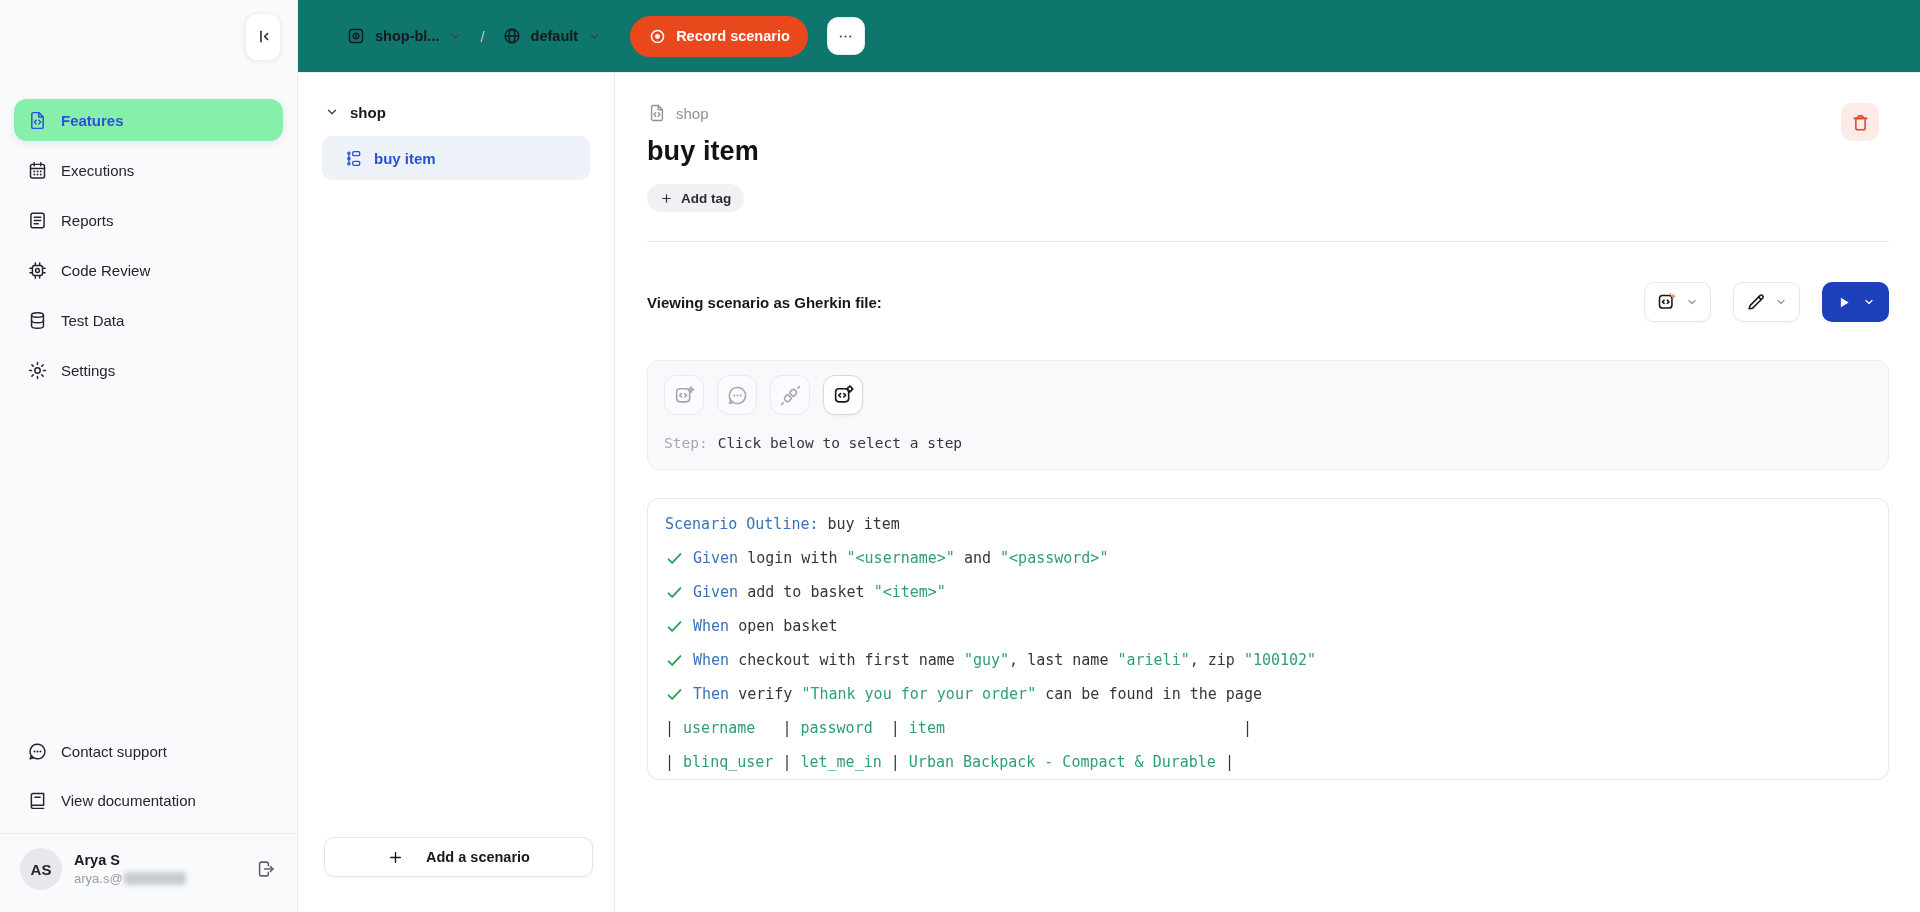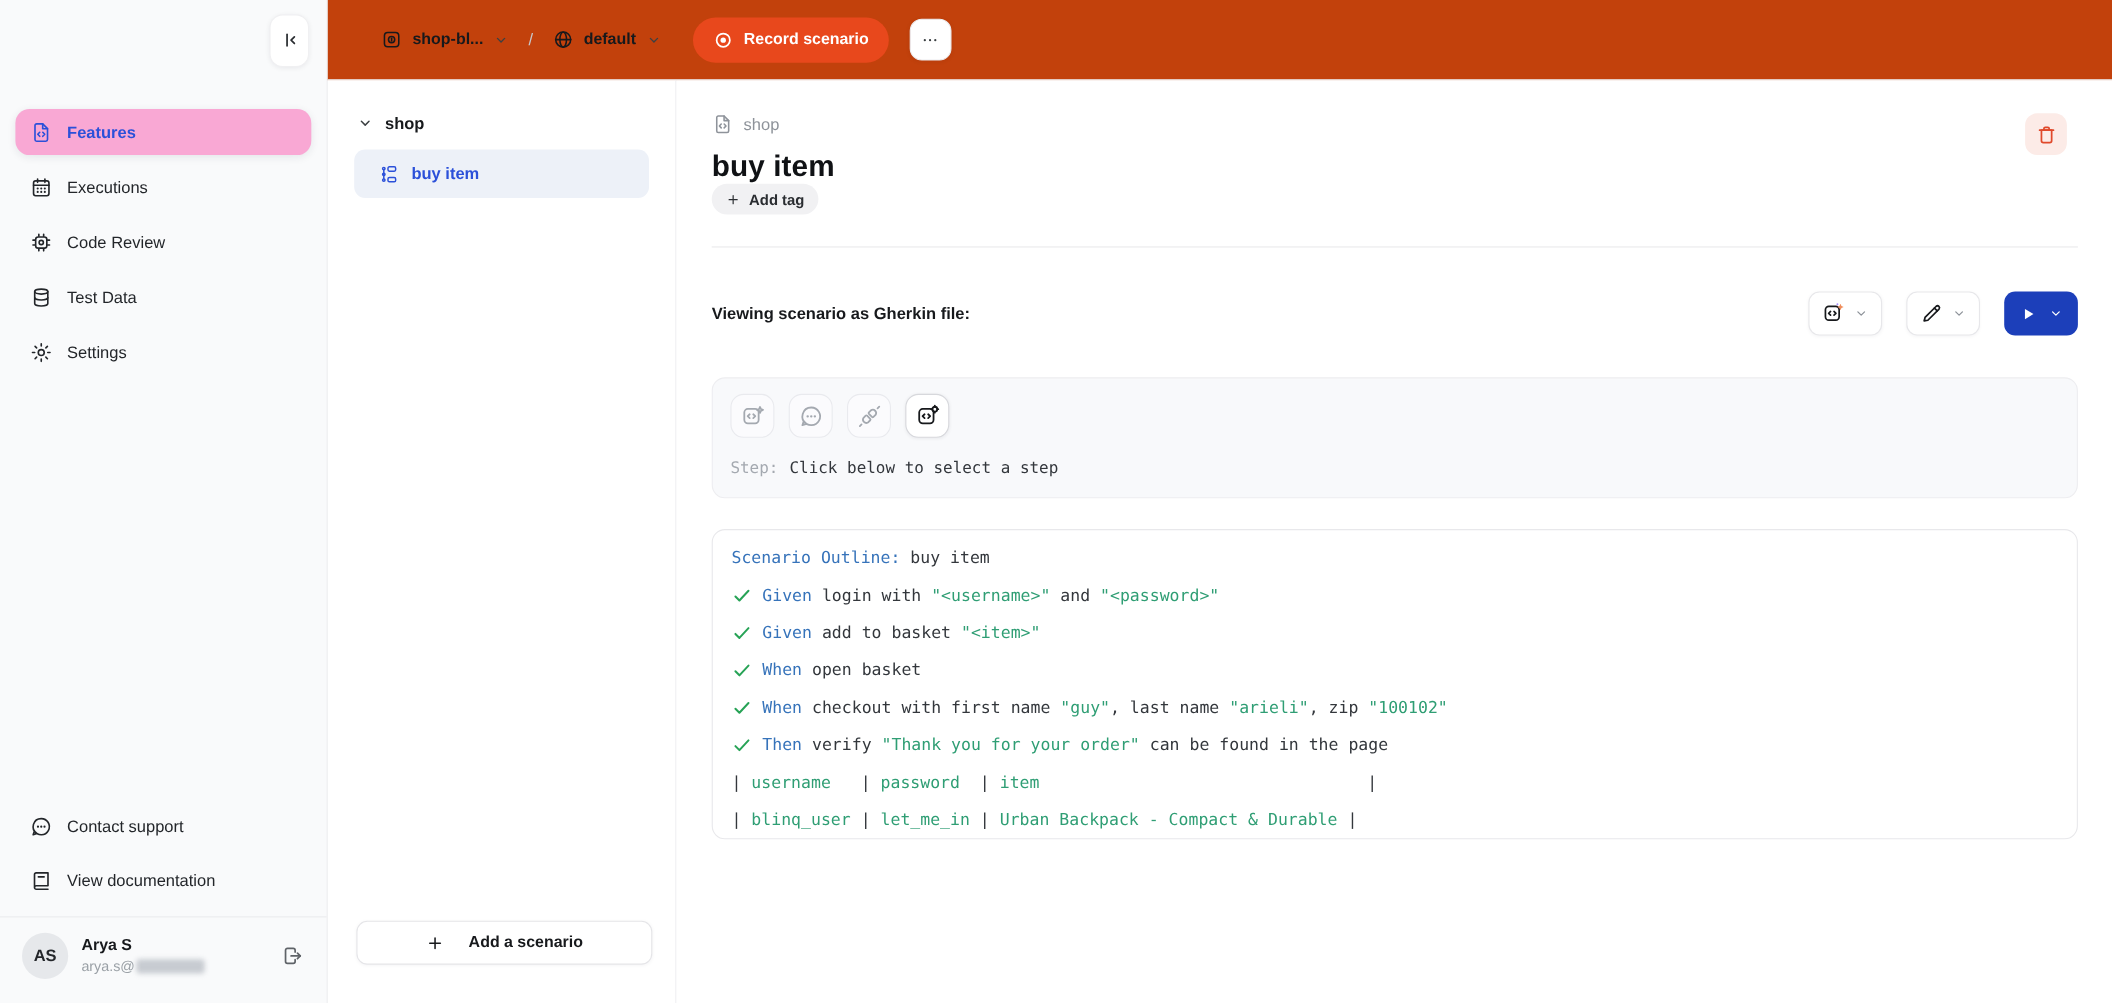--- a/index.html
+++ b/index.html
@@ -11,35 +11,35 @@
   .app{display:flex;width:1920px;height:912px}
 
   
   .sidebar{width:298px;min-width:298px;background:#f9fafb;border-right:1px solid #ececee;display:flex;flex-direction:column;height:100%}
   .side-top{height:73px;min-height:73px;display:flex;align-items:center;justify-content:flex-end;padding-right:16px}
   .collapse-btn{width:36px;height:48px;border-radius:12px;background:#fff;border:1px solid #f0f0f2;box-shadow:0 1px 5px rgba(20,20,40,.07);display:flex;align-items:center;justify-content:center;color:#2a2d31;cursor:pointer}
   .collapse-btn svg{width:19px;height:19px;stroke-width:2}
   .side-nav{padding:26px 14px 0;display:flex;flex-direction:column;gap:8px}
   .nav-item{height:42px;border-radius:13px;display:flex;align-items:center;gap:13px;padding:0 13px;font-size:15px;color:#23262a;cursor:pointer}
   .nav-item svg{width:21px;height:21px;flex:none}
-  .nav-item.active{background:#f9a8d4;box-shadow:0 2px 8px rgba(25,35,60,.09);color:#2b50d9;font-weight:600}
+  .nav-item.active{background:#86efac;box-shadow:0 2px 8px rgba(25,35,60,.09);color:#2b50d9;font-weight:600}
   .side-footer{margin-top:auto;display:flex;flex-direction:column}
   .footer-nav{padding:0 14px;display:flex;flex-direction:column;gap:7px}
   .user-row{border-top:1px solid #ececee;margin-top:12px;padding:14px 20px 22px;display:flex;align-items:center;gap:12px}
   .avatar{width:42px;height:42px;border-radius:50%;background:#e6e8eb;display:flex;align-items:center;justify-content:center;font-weight:700;font-size:15px;color:#23262a;flex:none}
   .user-meta{flex:1;min-width:0}
   .user-name{font-size:14.5px;font-weight:700;color:#17191c}
   .user-email{font-size:13px;color:#9aa0a6;display:flex;align-items:center;gap:1px;margin-top:3px}
   .redacted{display:inline-block;width:62px;height:13px;border-radius:3px;background:#c7cbd1;filter:blur(2.5px)}
   .logout-btn{color:#5f6368;cursor:pointer;background:none;border:none}
   .logout-btn svg{width:22px;height:22px}
 
   
   .right{flex:1;display:flex;flex-direction:column;height:100%;min-width:0}
-  .topbar{height:73px;min-height:73px;border-bottom:1px solid #ececee;display:flex;align-items:center;padding-left:48px;background:#c2410c}
+  .topbar{height:73px;min-height:73px;border-bottom:1px solid #ececee;display:flex;align-items:center;padding-left:48px;background:#0f766e}
   .selector{display:flex;align-items:center;gap:9px;cursor:pointer;font-size:14.5px;font-weight:600;color:#17191c}
   .selector svg.lead{width:20px;height:20px}
   .selector svg.chev{width:15px;height:15px;stroke-width:2;color:#3c4043}
   .slash{color:#c6c8cc;font-size:15px;margin:0 17px}
   .record-btn{margin-left:28px;height:41px;border-radius:21px;background:#e8481c;color:#fff;display:flex;align-items:center;gap:9px;padding:0 18px;font-size:14.5px;font-weight:700;border:none;cursor:pointer}
   .record-btn svg{width:19px;height:19px;stroke-width:2}
   .more-btn{margin-left:19px;width:38px;height:38px;border-radius:11px;background:#fff;border:1px solid #ececef;box-shadow:0 1px 4px rgba(20,20,40,.05);display:flex;align-items:center;justify-content:center;color:#3c4043;cursor:pointer}
   .more-btn svg{width:19px;height:19px;stroke-width:2.6}
 
   .content-row{flex:1;display:flex;min-height:0}
@@ -55,21 +55,21 @@
   .add-scenario-btn{position:absolute;left:26px;right:21px;bottom:35px;height:40px;border-radius:10px;border:1px solid #e5e5e8;background:#fff;box-shadow:0 1px 3px rgba(20,20,40,.04);display:flex;align-items:center;justify-content:center;gap:22px;font-size:14.5px;font-weight:600;color:#17191c;cursor:pointer}
   .add-scenario-btn svg{width:17px;height:17px;stroke-width:2}
 
   
   .main{flex:1;position:relative;padding:30px 31px 0 32px;min-width:0;background:#fff}
   .trash-btn{position:absolute;top:30px;right:41px;width:38px;height:38px;border-radius:11px;background:#fcebe7;border:none;color:#e0492b;display:flex;align-items:center;justify-content:center;cursor:pointer}
   .trash-btn svg{width:21px;height:21px;stroke-width:1.8}
   .crumb{display:flex;align-items:center;gap:9px;color:#8e939a;font-size:15px}
   .crumb svg{width:20px;height:20px}
   .page-title{margin-top:13px;font-size:27px;font-weight:700;color:#101215;letter-spacing:.1px}
-  .tag-chip{display:inline-flex;align-items:center;gap:8px;height:28px;border-radius:14px;background:#f1f1f3;padding:0 13px;font-size:13.5px;font-weight:600;color:#2a2d31;border:none;cursor:pointer}
+  .tag-chip{margin-top:17px;display:inline-flex;align-items:center;gap:8px;height:28px;border-radius:14px;background:#f1f1f3;padding:0 13px;font-size:13.5px;font-weight:600;color:#2a2d31;border:none;cursor:pointer}
   .tag-chip svg{width:13px;height:13px;stroke-width:2}
   .divider{margin-top:29px;border-top:1px solid #e9e9ec}
   .viewing-row{margin-top:40px;display:flex;align-items:center;justify-content:space-between}
   .viewing-label{font-size:15px;font-weight:700;color:#17191c}
   .action-btns{display:flex;align-items:center;gap:22px}
   .btn-outline{height:40px;border-radius:10px;border:1px solid #e7e7ea;background:#fff;box-shadow:0 1px 3px rgba(20,20,40,.04);display:flex;align-items:center;gap:7px;padding:0 11px;color:#17191c;cursor:pointer}
   .btn-outline svg.main-ic{width:22px;height:22px}
   .btn-outline svg.chev,.btn-run svg.chev{width:14px;height:14px;stroke-width:2;color:#8e939a}
   .btn-run{height:40px;border-radius:10px;background:#1c3fba;border:none;display:flex;align-items:center;gap:10px;padding:0 13px;color:#fff;cursor:pointer}
   .btn-run svg.main-ic{width:17px;height:17px}
@@ -123,20 +123,29 @@
       </div>
       <div class="nav-item">
         <span>
             <svg viewBox="0 0 24 24" width="21" height="21">
               <rect x="4" y="5" width="16" height="15.5" rx="2.2"></rect>
               <path d="M8.2 3.2v3.4M15.8 3.2v3.4M4 9.6h16"></path>
               <path d="M8.3 13h.01M12 13h.01M15.7 13h.01M8.3 16.5h.01M12 16.5h.01M15.7 16.5h.01" stroke-width="2.2"></path>
             </svg>
           </span>
         <span>Executions</span>
+      </div>
+      <div class="nav-item">
+        <span>
+            <svg viewBox="0 0 24 24" width="21" height="21">
+              <rect x="4.5" y="3.8" width="15" height="16.4" rx="2.2"></rect>
+              <path d="M8.3 8.4h7.4M8.3 12h7.4M8.3 15.6h4.6"></path>
+            </svg>
+          </span>
+        <span>Reports</span>
       </div>
       <div class="nav-item">
         <span>
             <svg viewBox="0 0 24 24" width="21" height="21">
               <rect x="6.2" y="6.2" width="11.6" height="11.6" rx="2.6"></rect>
               <path d="M9.5 3.4v2M14.5 3.4v2M9.5 18.6v2M14.5 18.6v2M3.4 9.5h2M3.4 14.5h2M18.6 9.5h2M18.6 14.5h2"></path>
               <circle cx="12" cy="12" r="2.2"></circle>
             </svg>
           </span>
         <span>Code Review</span>

